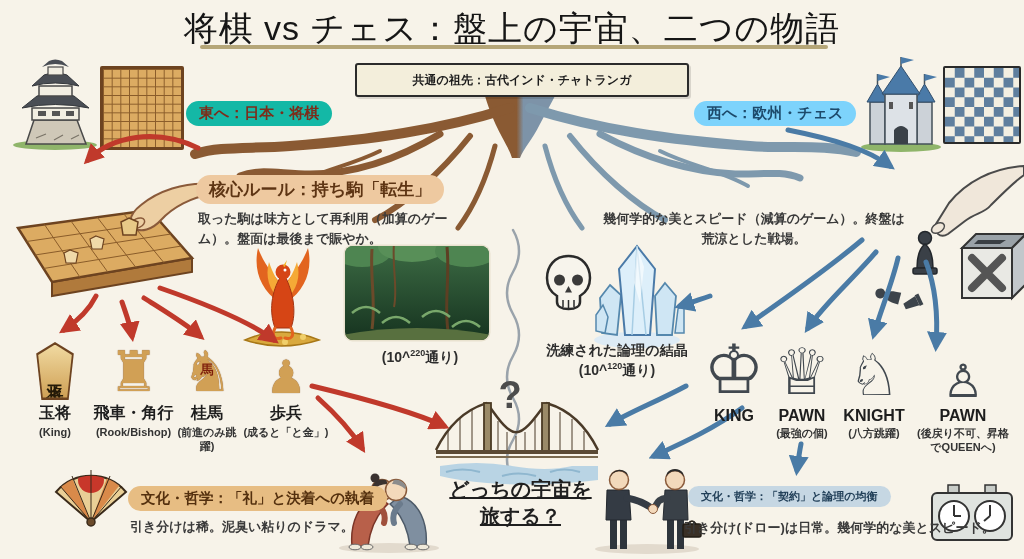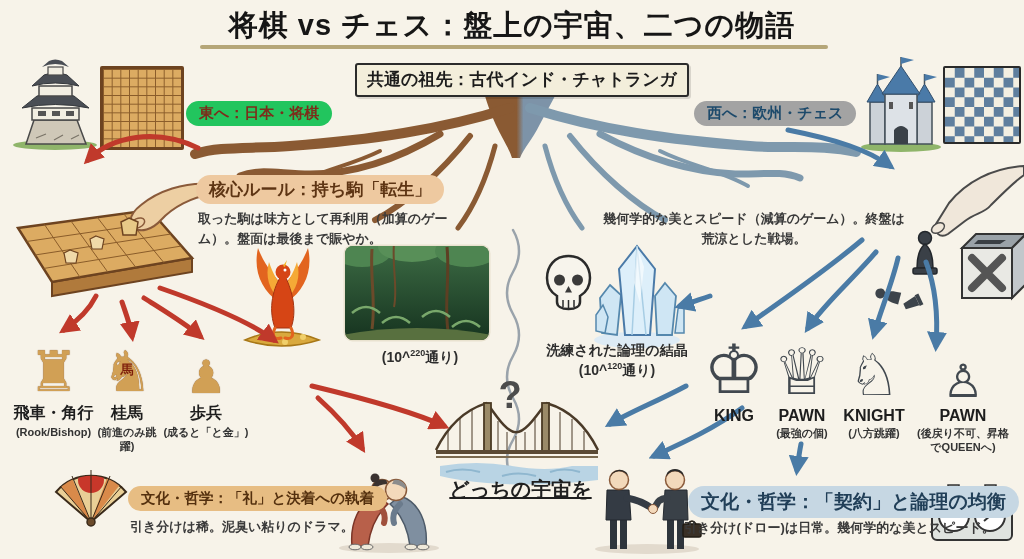--- a/index.html
+++ b/index.html
@@ -6,38 +6,38 @@
   #canvas{
     position:relative;width:1024px;height:559px;overflow:hidden;
     background:#f7f3e9;
     font-family:"Liberation Sans","DejaVu Sans",sans-serif;
     color:#222;
   }
   .abs{position:absolute;}
   
   .title{
     left:0;top:6px;width:1024px;text-align:center;
-    font-size:29px;font-weight:700;letter-spacing:1px;color:#161616;
+    font-size:34px;font-weight:400;letter-spacing:1px;color:#161616;
   }
   .title-underline{left:200px;top:45px;width:628px;height:4px;background:#b5a678;border-radius:3px;}
   
   .ancestor{
     left:355px;top:63px;width:330px;height:30px;line-height:30px;text-align:center;
     background:#f3eedb;border:2px solid #2b2b2b;border-radius:3px;
-    font-size:17px;font-weight:800;color:#1c1c1c;
+    font-size:12px;font-weight:800;color:#1c1c1c;
     box-shadow:2px 2px 0 rgba(0,0,0,.12);
   }
   
   .pill{border-radius:999px;padding:3px 13px;font-weight:800;white-space:nowrap;}
-  .pill-shogi-branch{left:186px;top:101px;background:#22c55e;color:#7c2d1b;font-size:15px;}
-  .pill-chess-branch{left:694px;top:101px;background:#a3a3a3;color:#1d4a6b;font-size:15px;}
+  .pill-shogi-branch{left:186px;top:101px;background:#14b8a6;color:#7c2d1b;font-size:15px;}
+  .pill-chess-branch{left:694px;top:101px;background:#7dd3fc;color:#1d4a6b;font-size:15px;}
   .pill-shogi-rule{left:196px;top:175px;background:#eec9a0;color:#5d3413;font-size:17px;}
   .pill-chess-rule{left:628px;top:175px;background:#c4d9e8;color:#1e4564;font-size:17px;}
   .pill-shogi-culture{left:128px;top:486px;background:#e7bd83;color:#54300e;font-size:14.5px;}
-  .pill-chess-culture{left:688px;top:486px;background:#c6d7e3;color:#213f58;font-size:19px;}
+  .pill-chess-culture{left:688px;top:486px;background:#c6d7e3;color:#213f58;font-size:11px;}
   .rule-body{font-size:13px;font-weight:700;color:#3a3a3a;line-height:1.5;}
   .rb-shogi{left:198px;top:209px;width:258px;text-align:left;}
   .rb-chess{left:598px;top:209px;width:312px;text-align:center;}
   .culture-body{font-size:13px;font-weight:700;color:#3a3a3a;}
   .cb-shogi{left:130px;top:518px;width:260px;}
   .cb-chess{left:684px;top:519px;width:330px;}
   
   .caption{text-align:center;font-weight:800;font-size:14px;color:#2d2d2d;line-height:1.35;}
   .cap-shogi{left:330px;top:347px;width:180px;}
   .cap-chess{left:527px;top:341px;width:180px;}
@@ -267,20 +267,31 @@
         <path d="M33,138 L43,138 L41,152 L35,152 Z" fill="#3d444b"></path>
     </g>
     <polygon points="90,90 104,76 154,76 140,90" fill="#9aa2a8" stroke="#333" stroke-width="2"></polygon>
     <polygon points="140,90 154,76 154,126 140,140" fill="#c2c7cb" stroke="#333" stroke-width="2"></polygon>
     <rect x="90" y="90" width="50" height="50" fill="#e9e9e4" stroke="#333" stroke-width="2"></rect>
     <polygon points="106,82 134,82 128,86 102,86" fill="#3a3f44"></polygon>
     <path d="M100,100 L130,130 M130,100 L100,130" stroke="#555" stroke-width="8" stroke-linecap="round"></path>
   </svg>
 
   <div class="abs piece-row shogi-row z4">
+    <div class="piece-col" style="width:80px;">
+      <div class="p-icon">
+        <div class="penta-outer">
+            <div class="penta-inner">
+              <span class="penta-text">玉将</span>
+            </div>
+          </div>
+      </div>
+      <div class="p-name">玉将</div>
+      <div class="p-note">(King)</div>
+    </div>
     <div class="piece-col" style="width:77px;">
       <div class="p-icon">
           <span class="glyph tan-glyph" style="font-size:56px;">♜</span>
         </div>
       <div class="p-name">飛車・角行</div>
       <div class="p-note">(Rook/Bishop)</div>
     </div>
     <div class="piece-col" style="width:70px;">
       <div class="p-icon">
         <span class="glyph tan-glyph" style="font-size:56px;">♞</span>
@@ -347,20 +358,21 @@
     </g>
     <path d="M4,60 C24,20 50,15 55,13 M55,13 C82,52 86,52 114,13 M114,13 C120,15 146,20 166,60" fill="none" stroke="#4a3a28" stroke-width="2.5"></path>
     <rect x="52" y="13" width="7" height="49" fill="#9a8a68" stroke="#4a3a24" stroke-width="1.8"></rect>
     <rect x="110" y="13" width="7" height="49" fill="#9a8a68" stroke="#4a3a24" stroke-width="1.8"></rect>
     <line x1="4" y1="62" x2="166" y2="62" stroke="#5a4a35" stroke-width="4"></line>
     <line x1="4" y1="67" x2="166" y2="67" stroke="#7a6a50" stroke-width="2"></line>
   </svg>
   <div class="abs qmark txt">?</div>
   <div class="abs question txt">
     <div>どっちの宇宙を</div>
+    <div>旅する？</div>
   </div>
 
   <svg class="abs z2" style="left:48px;top:456px;" width="86" height="78" viewBox="0 0 86 78">
     <defs>
         <clipPath id="fanclip">
           <path d="M43,66 L8,36 A46,46 0 0 1 78,36 Z"></path>
         </clipPath>
       </defs>
     <path d="M43,66 L8,36 A46,46 0 0 1 78,36 Z" fill="#e9cf96" stroke="#3a2a1a" stroke-width="2"></path>
     <g clip-path="url(#fanclip)">

